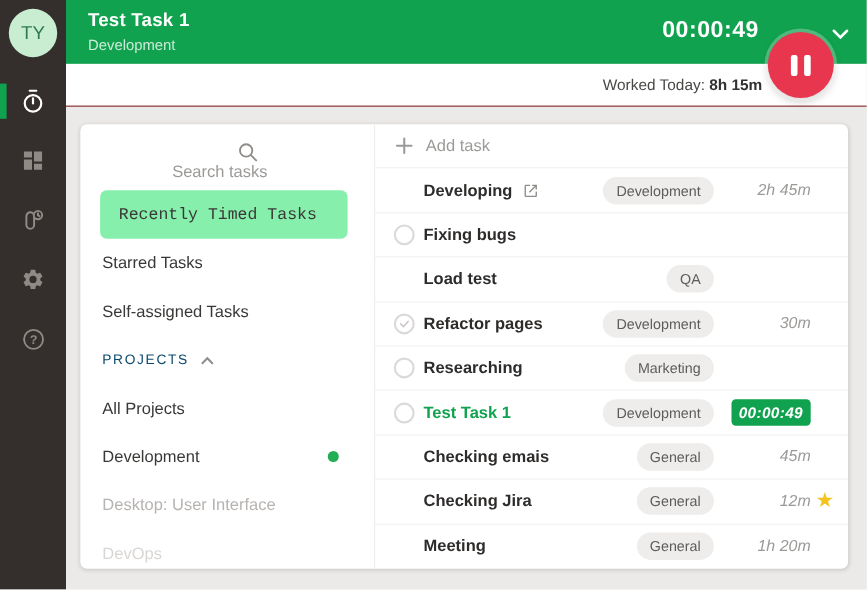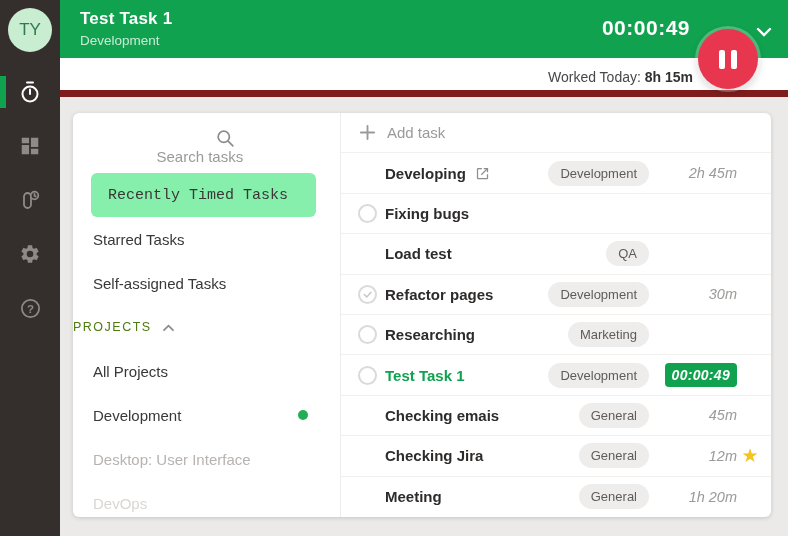--- a/index.html
+++ b/index.html
@@ -16,21 +16,21 @@
   
   .header { position:absolute; left:60px; top:0; width:728px; height:58px; background:#10A24E; z-index:4; }
   .header-titles { position:absolute; left:20px; top:9px; color:#fff; }
   .header-task { font-size:17px; font-weight:bold; letter-spacing:.2px; }
   .header-project { font-size:13.5px; color:rgba(255,255,255,.78); margin-top:4px; }
   .timer-display { position:absolute; right:98px; top:16px; color:#fff; font-size:21px; font-weight:bold; letter-spacing:.5px; }
   .header-chevron { position:absolute; right:16px; top:24px; width:16px; height:11px; cursor:pointer; }
 
   
   .status-strip { position:absolute; left:60px; top:58px; width:728px; height:39px; background:#fff;
-                  border-bottom:7px solid #7f1d1d; z-index:3; }
+                  border-bottom:1px solid #7f1d1d; z-index:3; }
   .status-text { position:absolute; right:95px; top:11px; font-size:14px; color:#4A4846; }
   .status-text b { color:#323030; }
 
   
   .pause-btn { position:absolute; left:698px; top:29px; width:60px; height:60px; border-radius:50%;
                background:#E8364E; z-index:7; display:flex; align-items:center; justify-content:center; gap:6px;
                box-shadow:0 0 0 3px rgba(255,255,255,.28), 0 3px 8px rgba(0,0,0,.22); cursor:pointer; border:none; }
   .pause-btn span { display:block; width:6px; height:19px; background:#fff; border-radius:2px; }
 
   
@@ -42,22 +42,22 @@
   
   .search-row { height:44px; display:flex; align-items:center; padding-left:38px;flex-direction:column; }
   .search-row input { border:none; outline:none; font-size:15px; color:#3A3836; margin-left:12px; width:150px;
                       font-family:"Liberation Sans", sans-serif; background:transparent; }
   .search-row input::placeholder { color:#9C9A98; }
   .nav-item { height:44px; display:flex; align-items:center; padding-left:20px; font-size:15px; color:#3A3836; cursor:pointer; }
   .nav-item.selected { background:#86efac; border-radius:6px; margin:0 24px 0 18px; padding-left:17px;font-family:Liberation Mono, monospace; }
   .nav-item.faded { color:#B7B3B0; }
   .nav-item.faded2 { color:#D9D6D3; }
   .proj-dot { width:10px; height:10px; border-radius:50%; background:#21AE54; margin-left:auto; margin-right:32px; }
-  .section-head { height:44px; display:flex; align-items:center; font-size:12.5px;
-                  letter-spacing:1.5px; color:#4d7c0f; cursor:pointer; }
+  .section-head { height:44px; display:flex; align-items:center; padding-left:20px; font-size:12.5px;
+                  letter-spacing:1.5px; color:#0c4a6e; cursor:pointer; }
   .section-head svg { margin-left:10px; }
 
   
   .task-row { flex:0 0 40.4px; display:flex; align-items:center; padding:0 8px; border-bottom:1px solid #F1F0EE; cursor:pointer; }
   .task-row:last-child { border-bottom:none; }
   .cb-slot { width:36px; display:flex; align-items:center; justify-content:center; }
   .cb-circle { width:19px; height:19px; border:2px solid #DCDAD8; border-radius:50%; display:flex;
                align-items:center; justify-content:center; cursor:pointer; }
   .t-title { font-size:15px; font-weight:bold; color:#2E2C2B; white-space:nowrap; }
   .t-title.green { color:#10A24E; }

